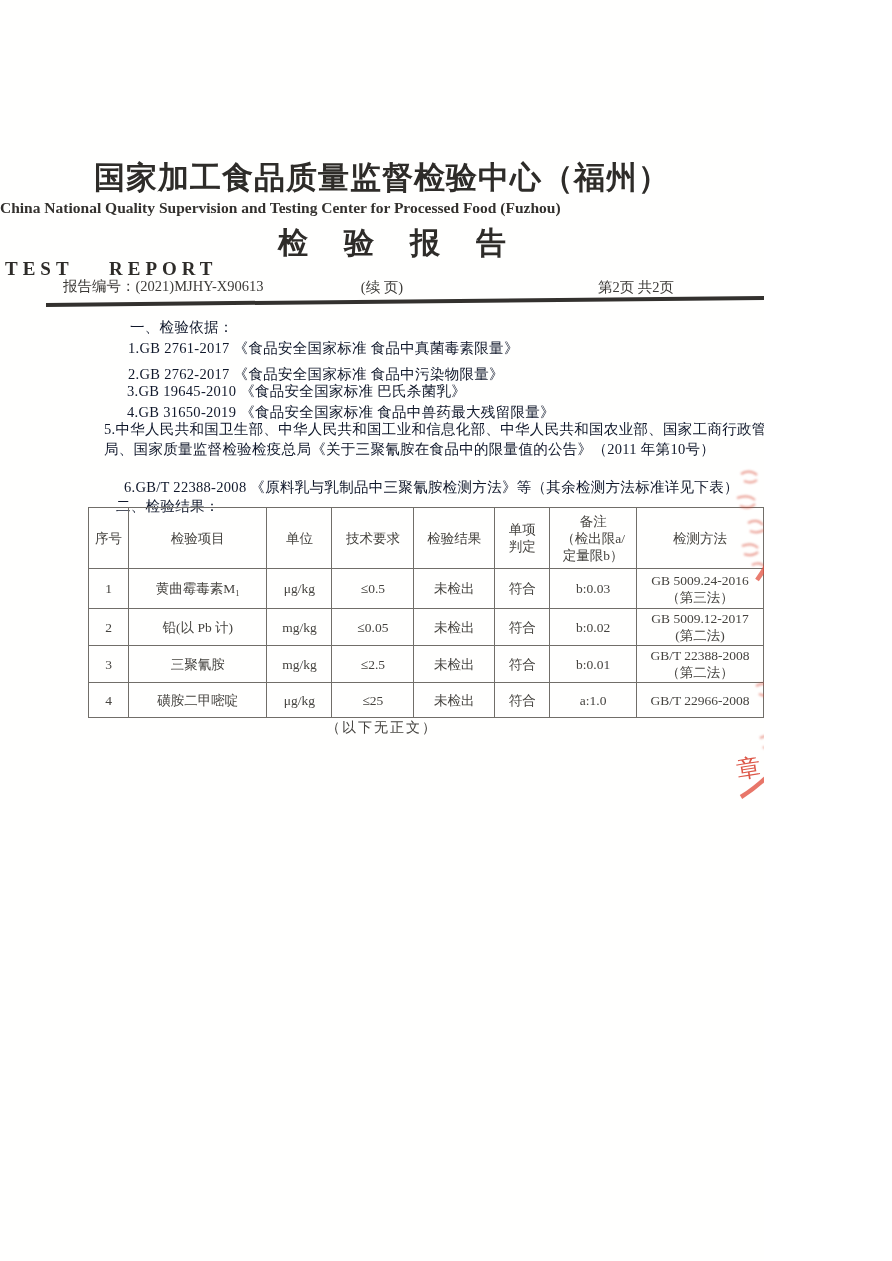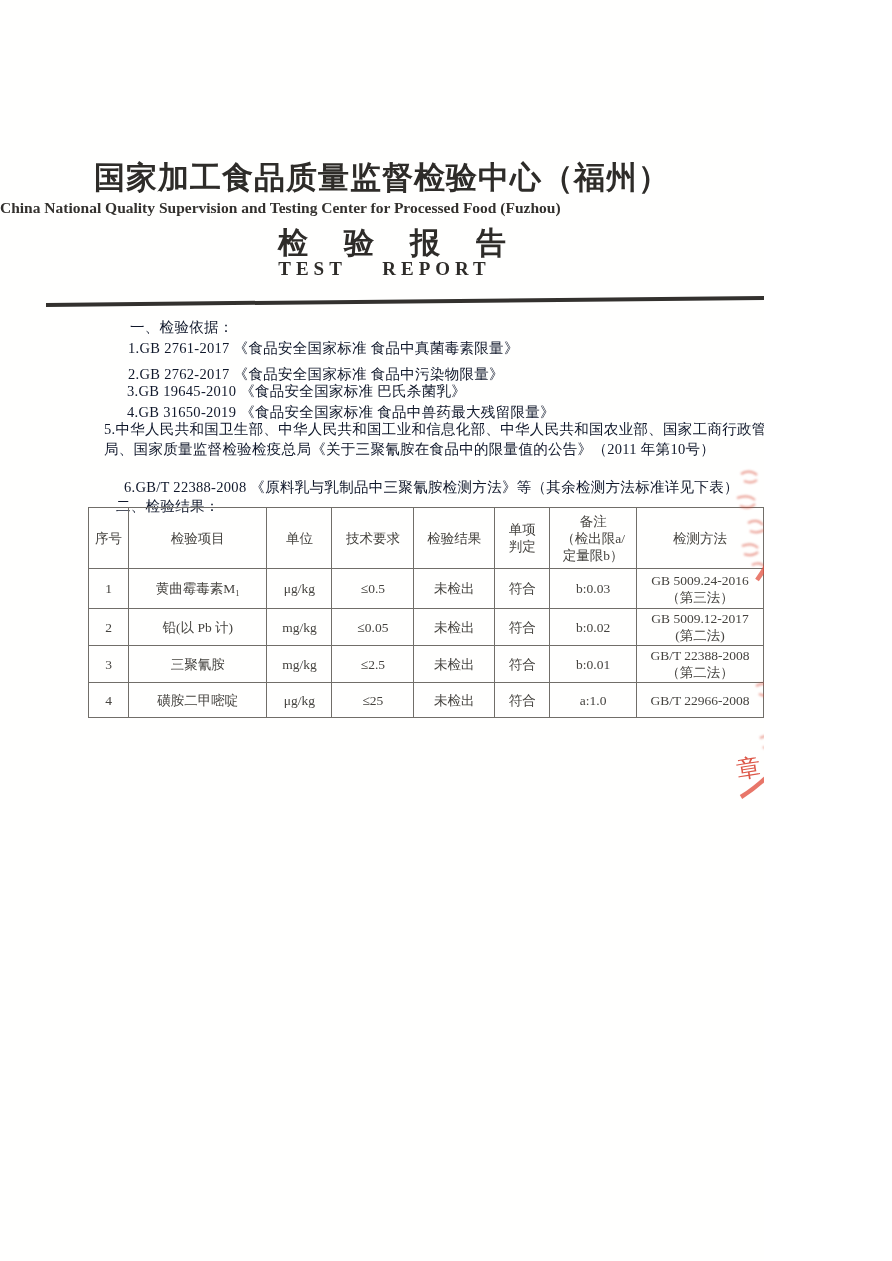--- a/index.html
+++ b/index.html
@@ -20,21 +20,21 @@
   .en-title{
     top:199px;left:0;right:0;text-align:left;
     font-size:15.5px;font-weight:bold;color:#33312e;
   }
   .report-title-cn{
     top:223px;left:0;right:0;text-align:center;
     font-size:30px;font-weight:bold;color:#2e2c29;
     letter-spacing:36px;padding-left:56px;box-sizing:border-box;
   }
   .report-title-en{
-    top:258px;left:0;right:0;text-align:center;
+    top:258px;left:0;right:0;text-align:left;
     font-size:19px;font-weight:bold;color:#2e2c29;
     letter-spacing:5px;word-spacing:26px;padding-left:5px;box-sizing:border-box;
   }
   .info-row{top:277px;left:0;right:0;height:20px;font-size:14.5px;color:#3c3a37;}
   .report-no{left:63px;top:0;}
   .continued{left:0;right:0;text-align:center;top:1px;}
   .page-info{right:90px;top:1px;}
   .rule{
     top:299px;left:46px;width:810px;height:4px;
     background:#33312e;transform:rotate(-0.55deg);
@@ -68,20 +68,25 @@
 </head>
 <body>
 
 <div class="page">
 
   <div class="abs cn-title">国家加工食品质量监督检验中心（福州）</div>
   <div class="abs en-title">China National Quality Supervision and Testing Center for Processed Food (Fuzhou)</div>
   <div class="abs report-title-cn">检验报告</div>
   <div class="abs report-title-en">TEST REPORT</div>
 
+  <div class="abs info-row">
+    <span class="abs report-no"><span>报告编号：</span><span>(2021)MJHY-X90613</span></span>
+    <span class="abs continued">(续 页)</span>
+    <span class="abs page-info">第2页 共2页</span>
+  </div>
 
   <div class="abs rule"></div>
 
   <div class="abs body-line basis-heading">一、检验依据：</div>
   <div class="abs body-line item1">1.GB 2761-2017 《食品安全国家标准 食品中真菌毒素限量》</div>
   <div class="abs body-line item2">2.GB 2762-2017 《食品安全国家标准 食品中污染物限量》</div>
   <div class="abs body-line item3">3.GB 19645-2010 《食品安全国家标准 巴氏杀菌乳》</div>
   <div class="abs body-line item4">4.GB 31650-2019 《食品安全国家标准 食品中兽药最大残留限量》</div>
   <div class="abs body-line item5">5.中华人民共和国卫生部、中华人民共和国工业和信息化部、中华人民共和国农业部、国家工商行政管理总局、国家质量监督检验检疫总局《关于三聚氰胺在食品中的限量值的公告》（2011 年第10号）</div>
   <div class="abs body-line item6">6.GB/T 22388-2008 《原料乳与乳制品中三聚氰胺检测方法》等（其余检测方法标准详见下表）</div>
@@ -151,20 +156,21 @@
       <td>μg/kg</td>
       <td>≤25</td>
       <td>未检出</td>
       <td>符合</td>
       <td>a:1.0</td>
       <td>GB/T 22966-2008</td>
     </tr>
   </tbody>
     </table>
 
+  <div class="abs end-note">（以下无正文）</div>
 
   <svg class="abs stamp-layer" width="892" height="1261" viewBox="0 0 892 1261">
     <defs>
       <filter id="blur1" x="-50%" y="-50%" width="200%" height="200%">
         <feGaussianBlur stdDeviation="0.8"></feGaussianBlur>
       </filter>
     </defs>
 
     <path d="M766 453 C 789 473, 800 520, 757 580" fill="none" stroke="#e2503f" stroke-width="4.5" opacity="0.75"></path>
 

